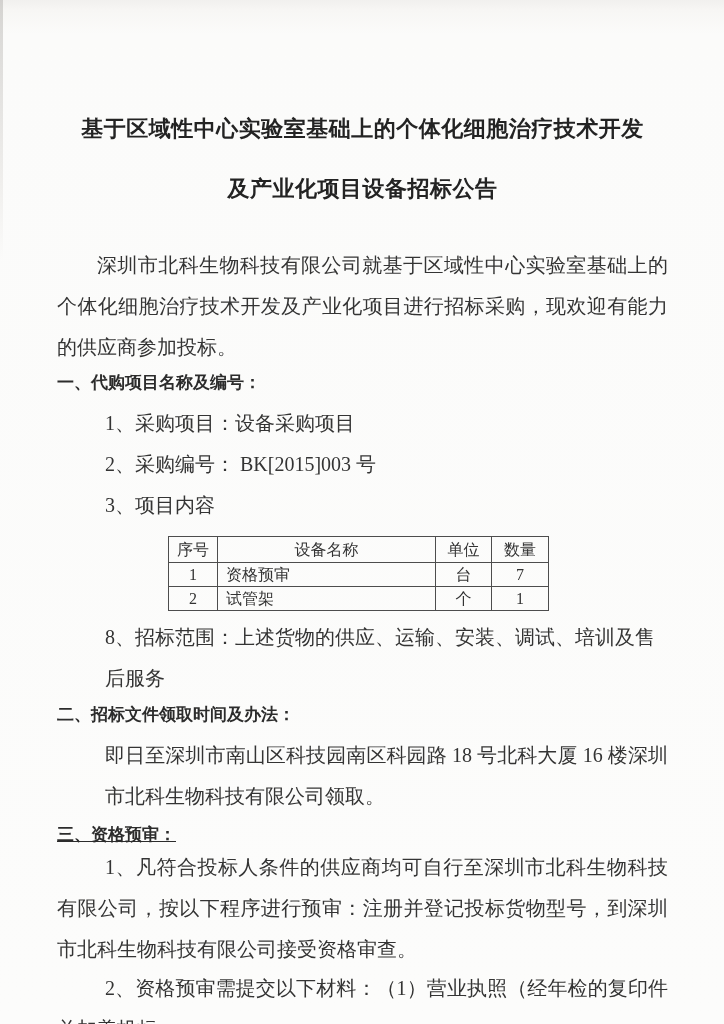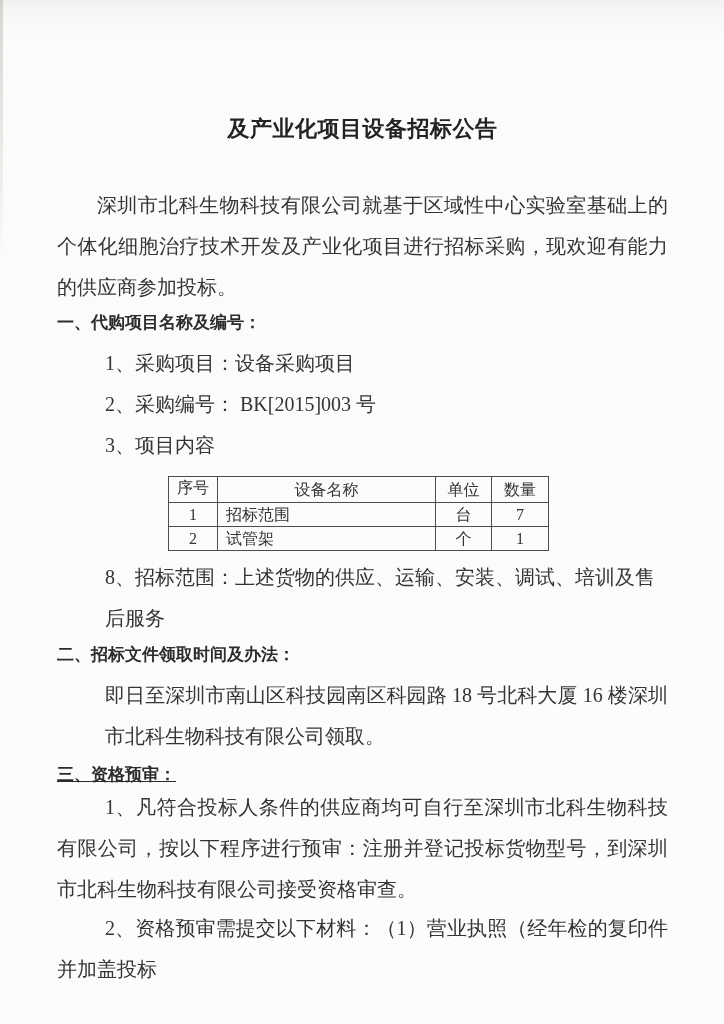--- a/index.html
+++ b/index.html
@@ -68,21 +68,21 @@
     border: 1px solid #4d4d4d;
     text-align: center;
     font-weight: normal;
     padding: 0 2px;
     height: 23px;
     line-height: 23px;
     overflow: hidden;
     white-space: nowrap;
   }
   .equip-table thead th { height: 25px; line-height: 25px; }
-  .col-seq  { width: 49px; font-family: Liberation Mono, monospace; }
+  .col-seq  { width: 49px; }
   .col-name { width: 218px; }
   .col-unit { width: 56px; }
   .col-qty  { width: 57px; }
   .equip-table td.cell-name { text-align: left; padding-left: 8px; }
 
   .item4 { margin-top: 2px; }
 
   .block-indent {
     padding-left: 48px;
     text-align: justify;
@@ -94,20 +94,21 @@
   .para1 { margin-top: -8px; }
   .para2 { margin-top: -2px; }
 </style>
 </head>
 <body>
 
 <div class="page">
   <div class="doc">
 
     <h1 class="title">
+      <span class="title-line">基于区域性中心实验室基础上的个体化细胞治疗技术开发</span>
       <span class="title-line">及产业化项目设备招标公告</span>
     </h1>
 
     <p class="body-text intro">深圳市北科生物科技有限公司就基于区域性中心实验室基础上的个体化细胞治疗技术开发及产业化项目进行招标采购，现欢迎有能力的供应商参加投标。</p>
 
     <div class="sec-heading first">
       <span>一、</span><span class="sec-title">代购项目名称及编号：</span>
     </div>
 
     <p class="body-text item">1、采购项目：设备采购项目</p>
@@ -119,21 +120,21 @@
         <tr>
           <th class="col-seq">序号</th>
           <th class="col-name">设备名称</th>
           <th class="col-unit">单位</th>
           <th class="col-qty">数量</th>
         </tr>
       </thead>
       <tbody>
         <tr>
           <td>1</td>
-          <td class="cell-name">招标范围</td>
+          <td class="cell-name">资格预审</td>
           <td>台</td>
           <td>7</td>
         </tr>
         <tr>
           <td>2</td>
           <td class="cell-name">试管架</td>
           <td>个</td>
           <td>1</td>
         </tr>
       </tbody>

